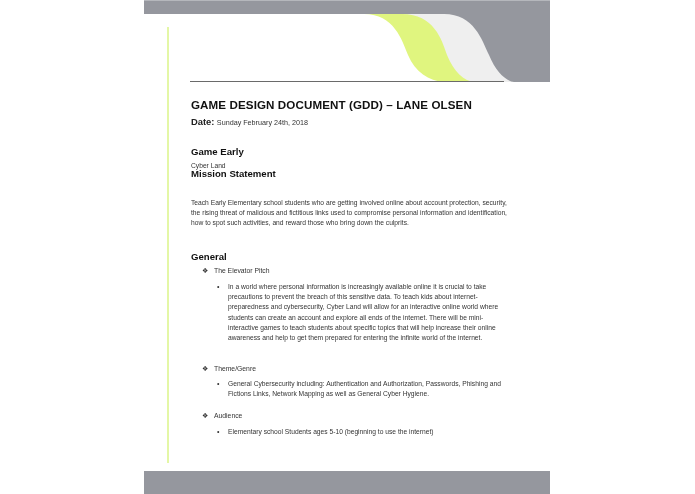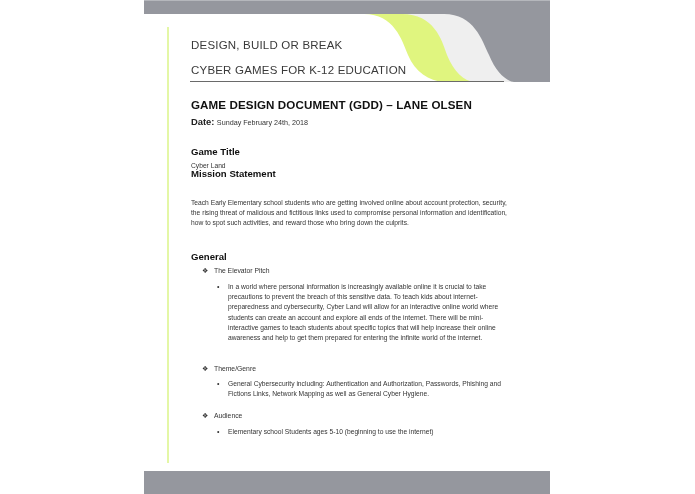--- a/index.html
+++ b/index.html
@@ -36,32 +36,30 @@
 
       <path d="M0,14 L258,14 C290,14 298,40 303,55 C310,72 320,81 330,82 L0,82 Z" fill="#e0f57f"></path>
 
       <path d="M0,14 L220,14 C250,14 258,40 264,55 C271,72 285,81 300,82 L0,82 Z" fill="#ffffff"></path>
       <rect x="0" y="0" width="406" height="14" fill="#95979e"></rect>
       <rect x="0" y="0" width="406" height="1" fill="#b5b7bc"></rect>
     </svg>
   </div>
   <div class="accent-line"></div>
 
-  <div class="header-text h-line1">DESIGN, BUILD OR BREAK</div>
-  <div class="header-text h-line2">CYBER GAMES FOR K-12 EDUCATION</div>
   <div class="header-rule"></div>
 
   <div class="doc-title">GAME DESIGN DOCUMENT (GDD) – LANE OLSEN</div>
 
   <div class="date-line">
     <span class="date-label">Date:</span>
     <span class="date-val">Sunday February 24th, 2018</span>
   </div>
 
-  <div class="sec-heading" style="top:146px;">Game Title</div>
+  <div class="sec-heading" style="top:146px;">Game Early</div>
   <div class="body-text" style="top:161px;">Cyber Land</div>
 
   <div class="sec-heading" style="top:168px;">Mission Statement</div>
   <div class="body-text" style="top:198px;">Teach Early Elementary school students who are getting involved online about account protection, security, the rising threat of malicious and fictitious links used to compromise personal information and identification, how to spot such activities, and reward those who bring down the culprits.</div>
 
   <div class="sec-heading" style="top:251px;">General</div>
 
   <div class="sub-item" style="top:267px;">
     <span class="diamond">❖</span><span>The Elevator Pitch</span>
   </div>

